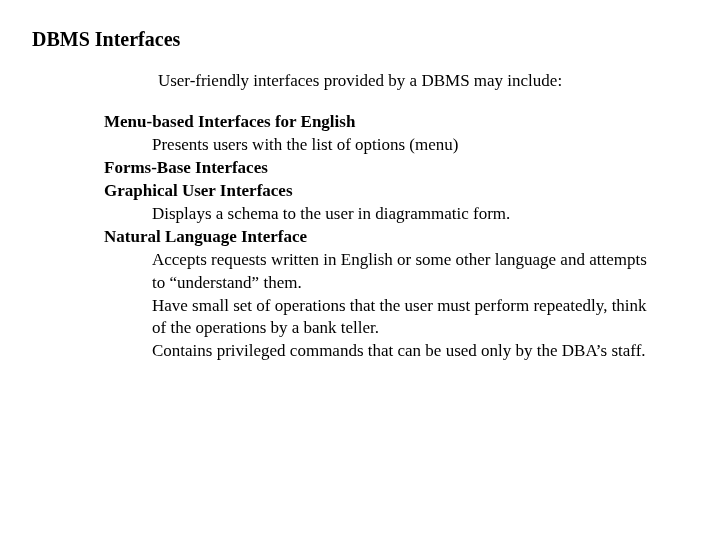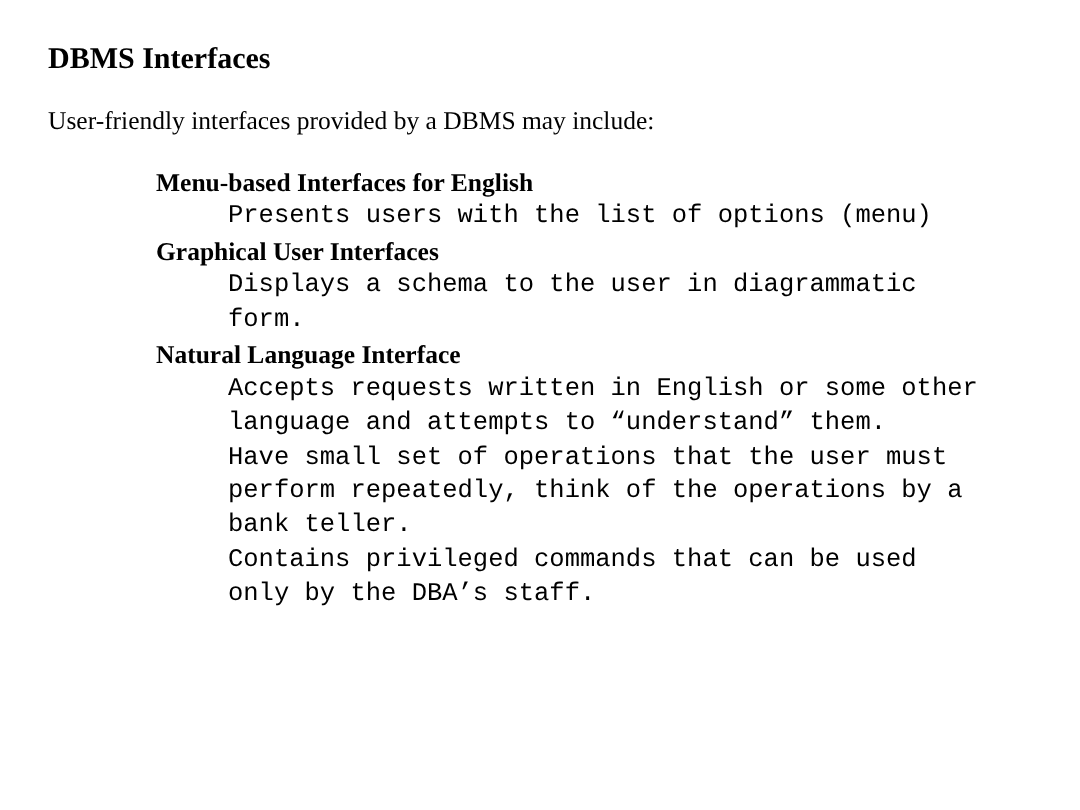--- a/index.html
+++ b/index.html
@@ -12,45 +12,46 @@
       padding: 28px 32px;
       font-size: 17px;
     }
     .title {
       font-weight: bold;
       font-size: 20px;
       margin-bottom: 20px;
     }
     .intro {
       margin-bottom: 20px;
+      text-align: center;
     }
     .terms {
       margin-left: 72px;
     }
     .term-name {
       font-weight: bold;
       line-height: 1.35;
     }
     .term-def {
       margin-left: 48px;
       line-height: 1.35;
       max-width: 510px;
-      font-family: Liberation Mono, monospace;
     }
   </style>
 </head>
 <body>
 
 <div class="title">DBMS Interfaces</div>
 <div class="intro">User-friendly interfaces provided by a DBMS may include:</div>
 
 <div class="terms">
   <div class="term-name">Menu-based Interfaces for English</div>
   <div class="term-def">Presents users with the list of options (menu)</div>
 
+  <div class="term-name">Forms-Base Interfaces</div>
 
   <div class="term-name">Graphical User Interfaces</div>
   <div class="term-def">Displays a schema to the user in diagrammatic form.</div>
 
   <div class="term-name">Natural Language Interface</div>
   <div class="term-def">Accepts requests written in English or some other language and attempts to “understand” them.</div>
 
   <div class="term-def">Have small set of operations that the user must perform repeatedly, think of the operations by a bank teller.</div>
 
   <div class="term-def">Contains privileged commands that can be used only by the DBA’s staff.</div>

